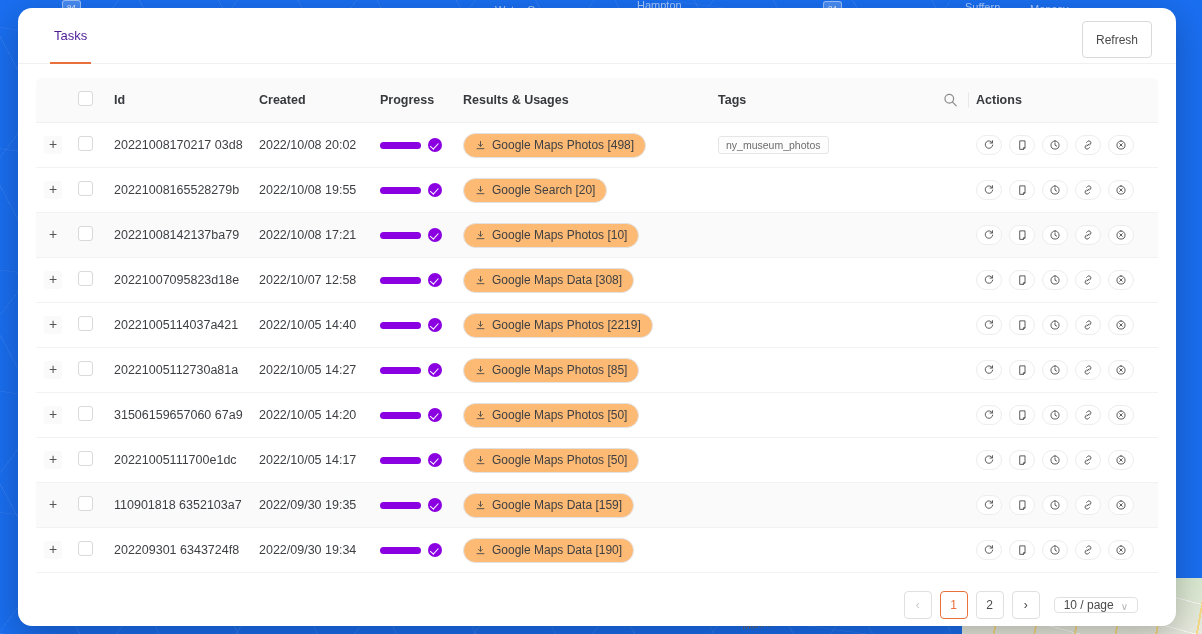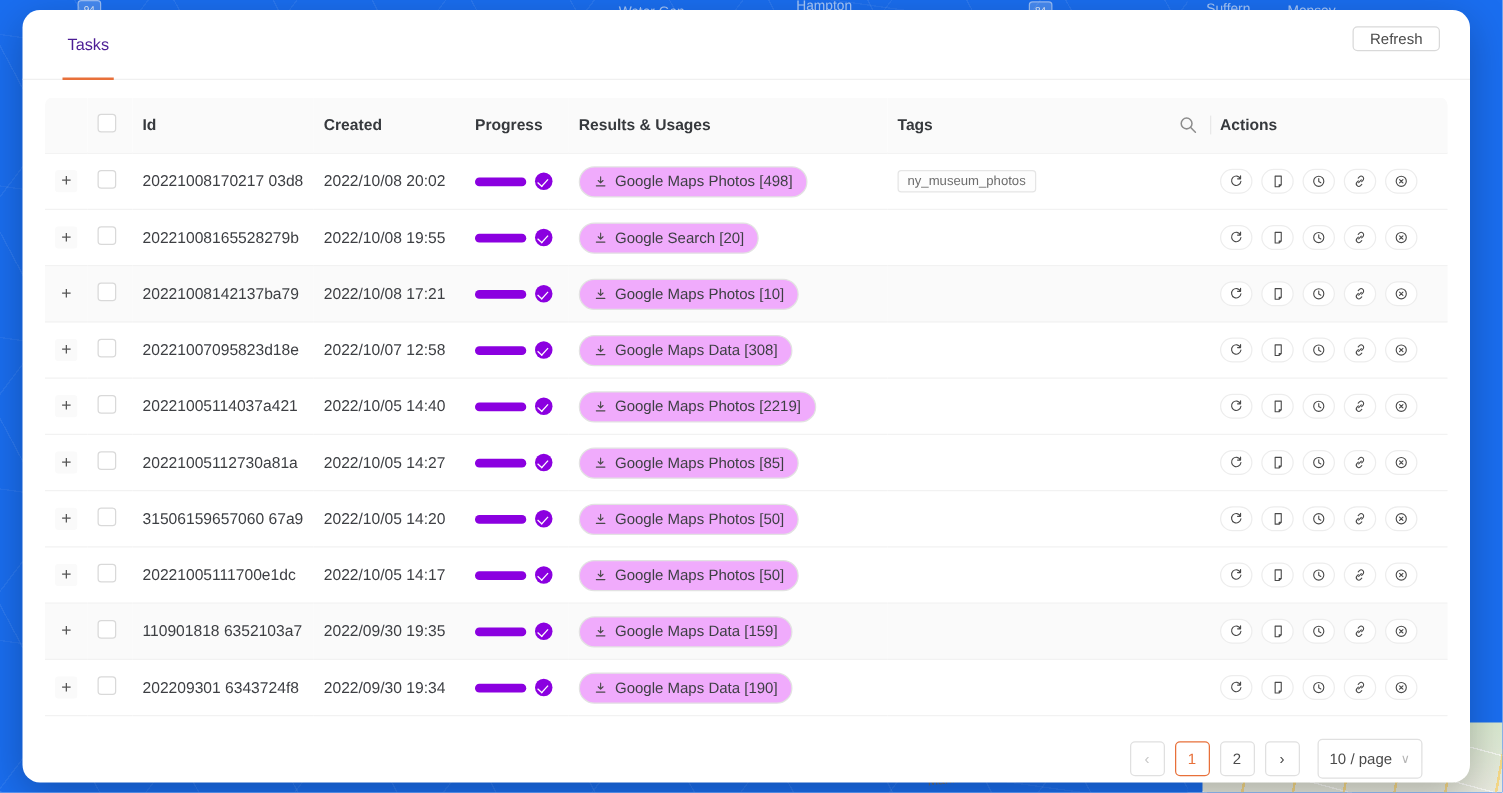--- a/index.html
+++ b/index.html
@@ -84,21 +84,21 @@
     display: flex; align-items: center; cursor: pointer;
   }
   .tab:first-child { margin-left: 16px; }
   .tab.active { color: #4c1d95; }
   .tab.active::after {
     content: ""; position: absolute; left: -2px; right: -2px; bottom: 0;
     height: 2px; background: #e8703a;
   }
   .refresh-btn {
     position: absolute; right: 24px; top: 13px;
-    height: 20px; padding: 0 13px;
+    height: 37px; padding: 0 13px;
     border: 1px solid #d9d9d9; border-radius: 4px; background: #fff;
     font-size: 12px; color: #4a4a4a; cursor: pointer;
     display: flex; align-items: center;
     font-family: "Liberation Sans", sans-serif;
   }
 
   
   .table-wrap { padding: 14px 18px 0 18px; }
   table { width: 100%; border-collapse: collapse; table-layout: fixed; }
 
@@ -154,21 +154,21 @@
     width: 3.5px; height: 6.5px;
     border: solid #fff; border-width: 0 1.6px 1.6px 0;
     transform: rotate(42deg);
   }
 
   
   .pill {
     display: inline-flex; align-items: center; gap: 6px;
     height: 25px; padding: 0 11px;
     border: 1px solid #e2e2e2; border-radius: 13px;
-    background: #f0abfc; font-size: 12px; color: #3d3f43;
+    background: #fdba74; font-size: 12px; color: #3d3f43;
     cursor: pointer; white-space: nowrap;
   }
   .dl-icon { width: 11px; height: 11px; display: inline-block; }
 
   
   .tag-chip {
     display: inline-block; padding: 2px 7px;
     border: 1px solid #e5e5e5; border-radius: 3px;
     background: #fdfdfd; font-size: 10.5px; color: #6d6d6d;
   }
@@ -199,23 +199,23 @@
   }
   .pg-btn {
     min-width: 28px; height: 28px; padding: 0 7px;
     border: 1px solid #e0e0e0; border-radius: 4px; background: #fff;
     font-size: 12px; color: #4a4a4a; cursor: pointer;
     display: flex; align-items: center; justify-content: center;
   }
   .pg-btn.disabled { color: #c8c8c8; cursor: default; }
   .pg-btn.active { border-color: #e8703a; color: #e8703a; }
   .pg-size {
-    height: 32px; padding: 0 9px; border: 1px solid #e0e0e0; border-radius: 4px;
+    height: 16px; padding: 0 9px; border: 1px solid #e0e0e0; border-radius: 4px;
     background: #fff; font-size: 12px; color: #4a4a4a; cursor: pointer;
-    display: flex; align-items: center; gap: 7px; margin-left: 6px;
+    display: flex; align-items: flex-end; gap: 7px; margin-left: 6px;
   }
   .caret { color: #b5b5b5; font-size: 10px; }
 </style>
 </head>
 <body>
 
 <div class="bg-root">
   <div class="bg-map-blue"></div>
 
   <div class="bg-label" style="left:495px;top:4px;">Water Gap</div>

